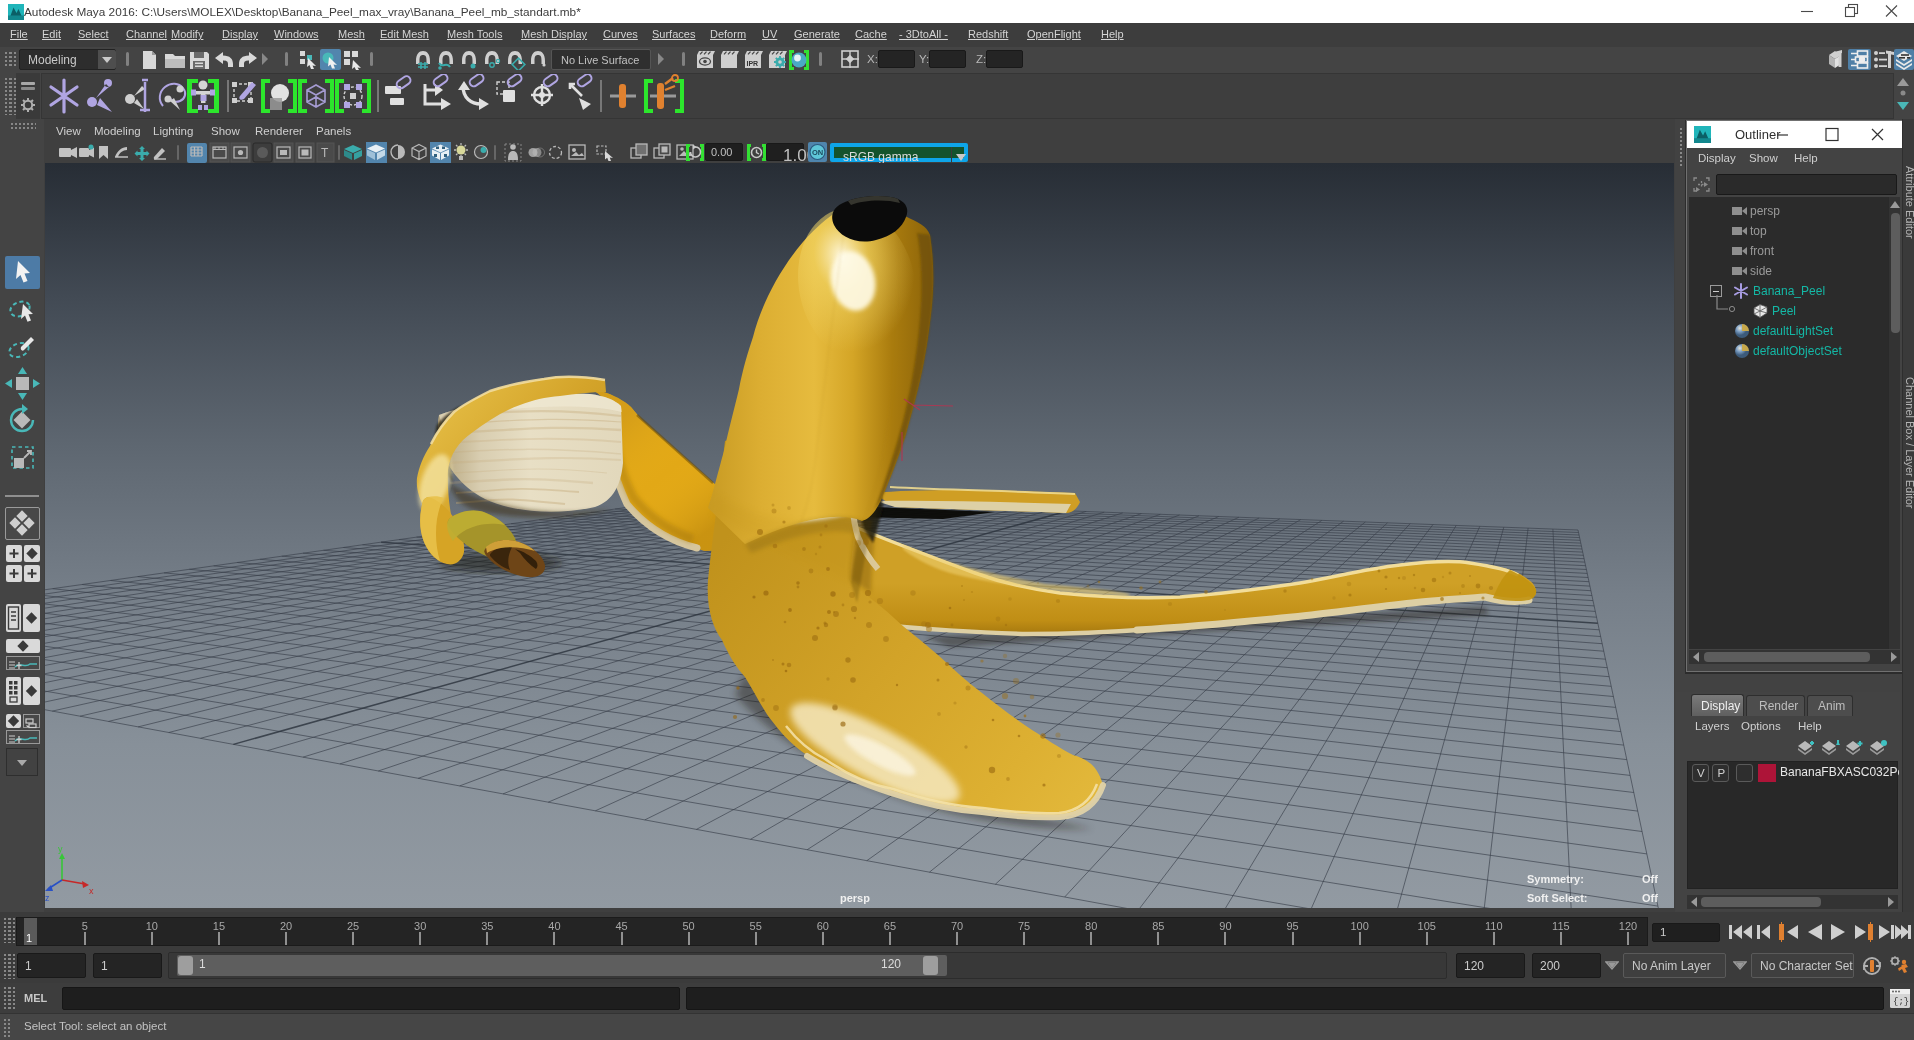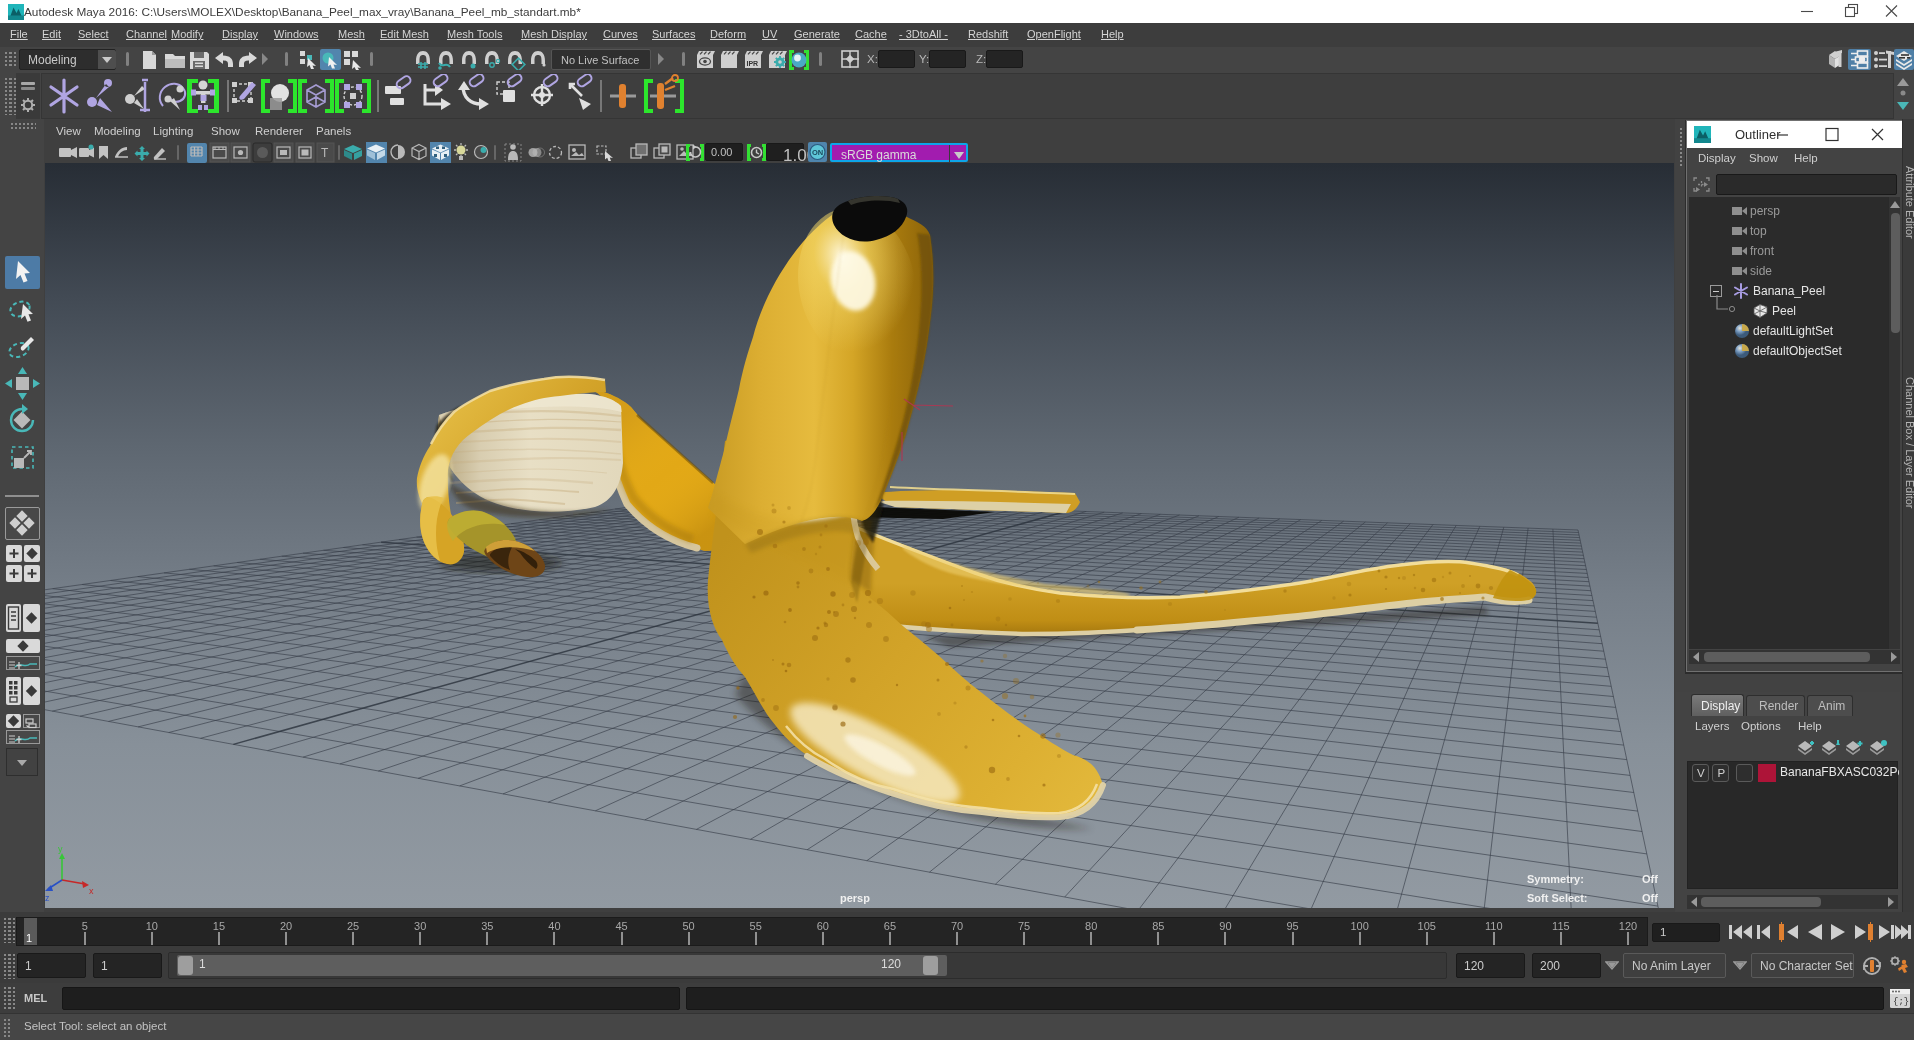--- a/index.html
+++ b/index.html
@@ -20,21 +20,21 @@
 
 .vplabel{position:absolute;color:#f0f0f0;font-size:11px;font-weight:bold;}
 #rightside{position:absolute;left:1675px;top:119px;width:227px;height:793px;background:#424242;}
 #tabstrip{position:absolute;left:1902px;top:119px;width:12px;height:793px;background:#3a3a3a;border-left:1px solid #2e2e2e;}
 .vtext{position:absolute;left:1px;color:#b4b4b4;font-size:11px;writing-mode:vertical-rl;white-space:pre;}
 #outliner{position:absolute;left:11px;top:1px;width:217px;height:552px;background:#434343;border:1px solid #707070;box-shadow:0 1px 0 1px #2c2c2c;}
 #outtitle{position:absolute;left:0;top:0;width:215px;height:27px;background:#ffffff;color:#2e2e2e;font-size:13px;}
 #outmenu{position:absolute;left:0;top:27px;width:215px;height:23px;color:#cfcfcf;font-size:11.5px;}
 #outtree{position:absolute;left:2px;top:76px;width:199px;height:452px;background:#2b2b2b;overflow:hidden;}
 .otrow{position:absolute;left:0;width:199px;height:20px;font-size:12px;color:#9a9a9a;}
-.otrow.wh{color:#e5e5e5;}
+.otrow.wh{color:#14b8a6;}
 #layered{position:absolute;left:1px;top:573px;width:224px;height:219px;background:#434343;}
 #timerow{position:absolute;left:0;top:912px;width:1914px;height:36px;background:#3b3b3b;}
 #ruler{position:absolute;left:16px;top:5px;width:1632px;height:29px;background:#242424;border:1px solid #1b1b1b;}
 #rangerow{position:absolute;left:0;top:948px;width:1914px;height:35px;background:#3b3b3b;}
 #melrow{position:absolute;left:0;top:983px;width:1914px;height:30px;background:#3d3d3d;}
 #helprow{position:absolute;left:0;top:1013px;width:1914px;height:27px;background:#464646;border-top:1px solid #333;color:#c3c3c3;font-size:11.5px;}
 .fld{position:absolute;background:#242424;border:1px solid #191919;border-radius:2px;color:#cccccc;font-size:12px;}
 .tick{position:absolute;top:14px;width:2px;height:13px;background:#909090;}
 .tlab{position:absolute;top:2px;color:#a8a8a8;font-size:11px;transform:translateX(-50%);}
 .grip{position:absolute;width:8px;background-image:radial-gradient(circle,#888 0.9px,transparent 1.1px);background-size:4px 4px;}
@@ -661,21 +661,21 @@
       </svg>
   <div class="fld" style="left:722px;top:1px;width:38px;height:18px;background:#1f1f1f;">
         <span class="abs" style="left:16px;top:2px;font-size:17px;color:#c0c0c0;">1.00</span>
       </div>
   <svg class="abs" style="left:764px;top:0" width="19" height="20">
         <rect width="19" height="20" rx="2" fill="#4f85ad"></rect>
         <circle cx="9.5" cy="10" r="7.5" fill="#5ec6d8"></circle>
         <circle cx="9.5" cy="10" r="7.5" fill="none" stroke="#2a5a80" stroke-width="1.2"></circle>
         <text x="4" y="13" font-size="7.5" font-weight="bold" fill="#1c4a5e" font-family="Liberation Sans">ON</text>
       </svg>
-  <div class="abs" style="left:786px;top:1px;width:138px;height:19px;background:#a21caf;border:2px solid #0ea5e9;border-radius:2px;">
+  <div class="abs" style="left:786px;top:1px;width:138px;height:19px;background:#14532d;border:4px solid #0ea5e9;border-radius:2px;">
         <span class="abs" style="left:9px;top:3px;color:#dadada;font-size:12px;">sRGB gamma</span>
         <div class="abs" style="left:117px;top:0;width:1px;height:17px;background:#3a3a3a;"></div>
         <svg class="abs" style="left:121px;top:6px" width="12" height="9">
           <path d="M1 1 L11 1 L6 8 Z" fill="#c9c9c9"></path>
         </svg>
       </div>
  </div>
  <div id="view3d">
   <svg id="gridsvg" class="abs" style="left:0;top:0" width="1629" height="745" viewBox="0 0 1629 745">
         <line x1="655.0" y1="334.0" x2="1533.0" y2="367.0" stroke="#373e48" stroke-width="0.9" stroke-opacity="0.72"></line>

